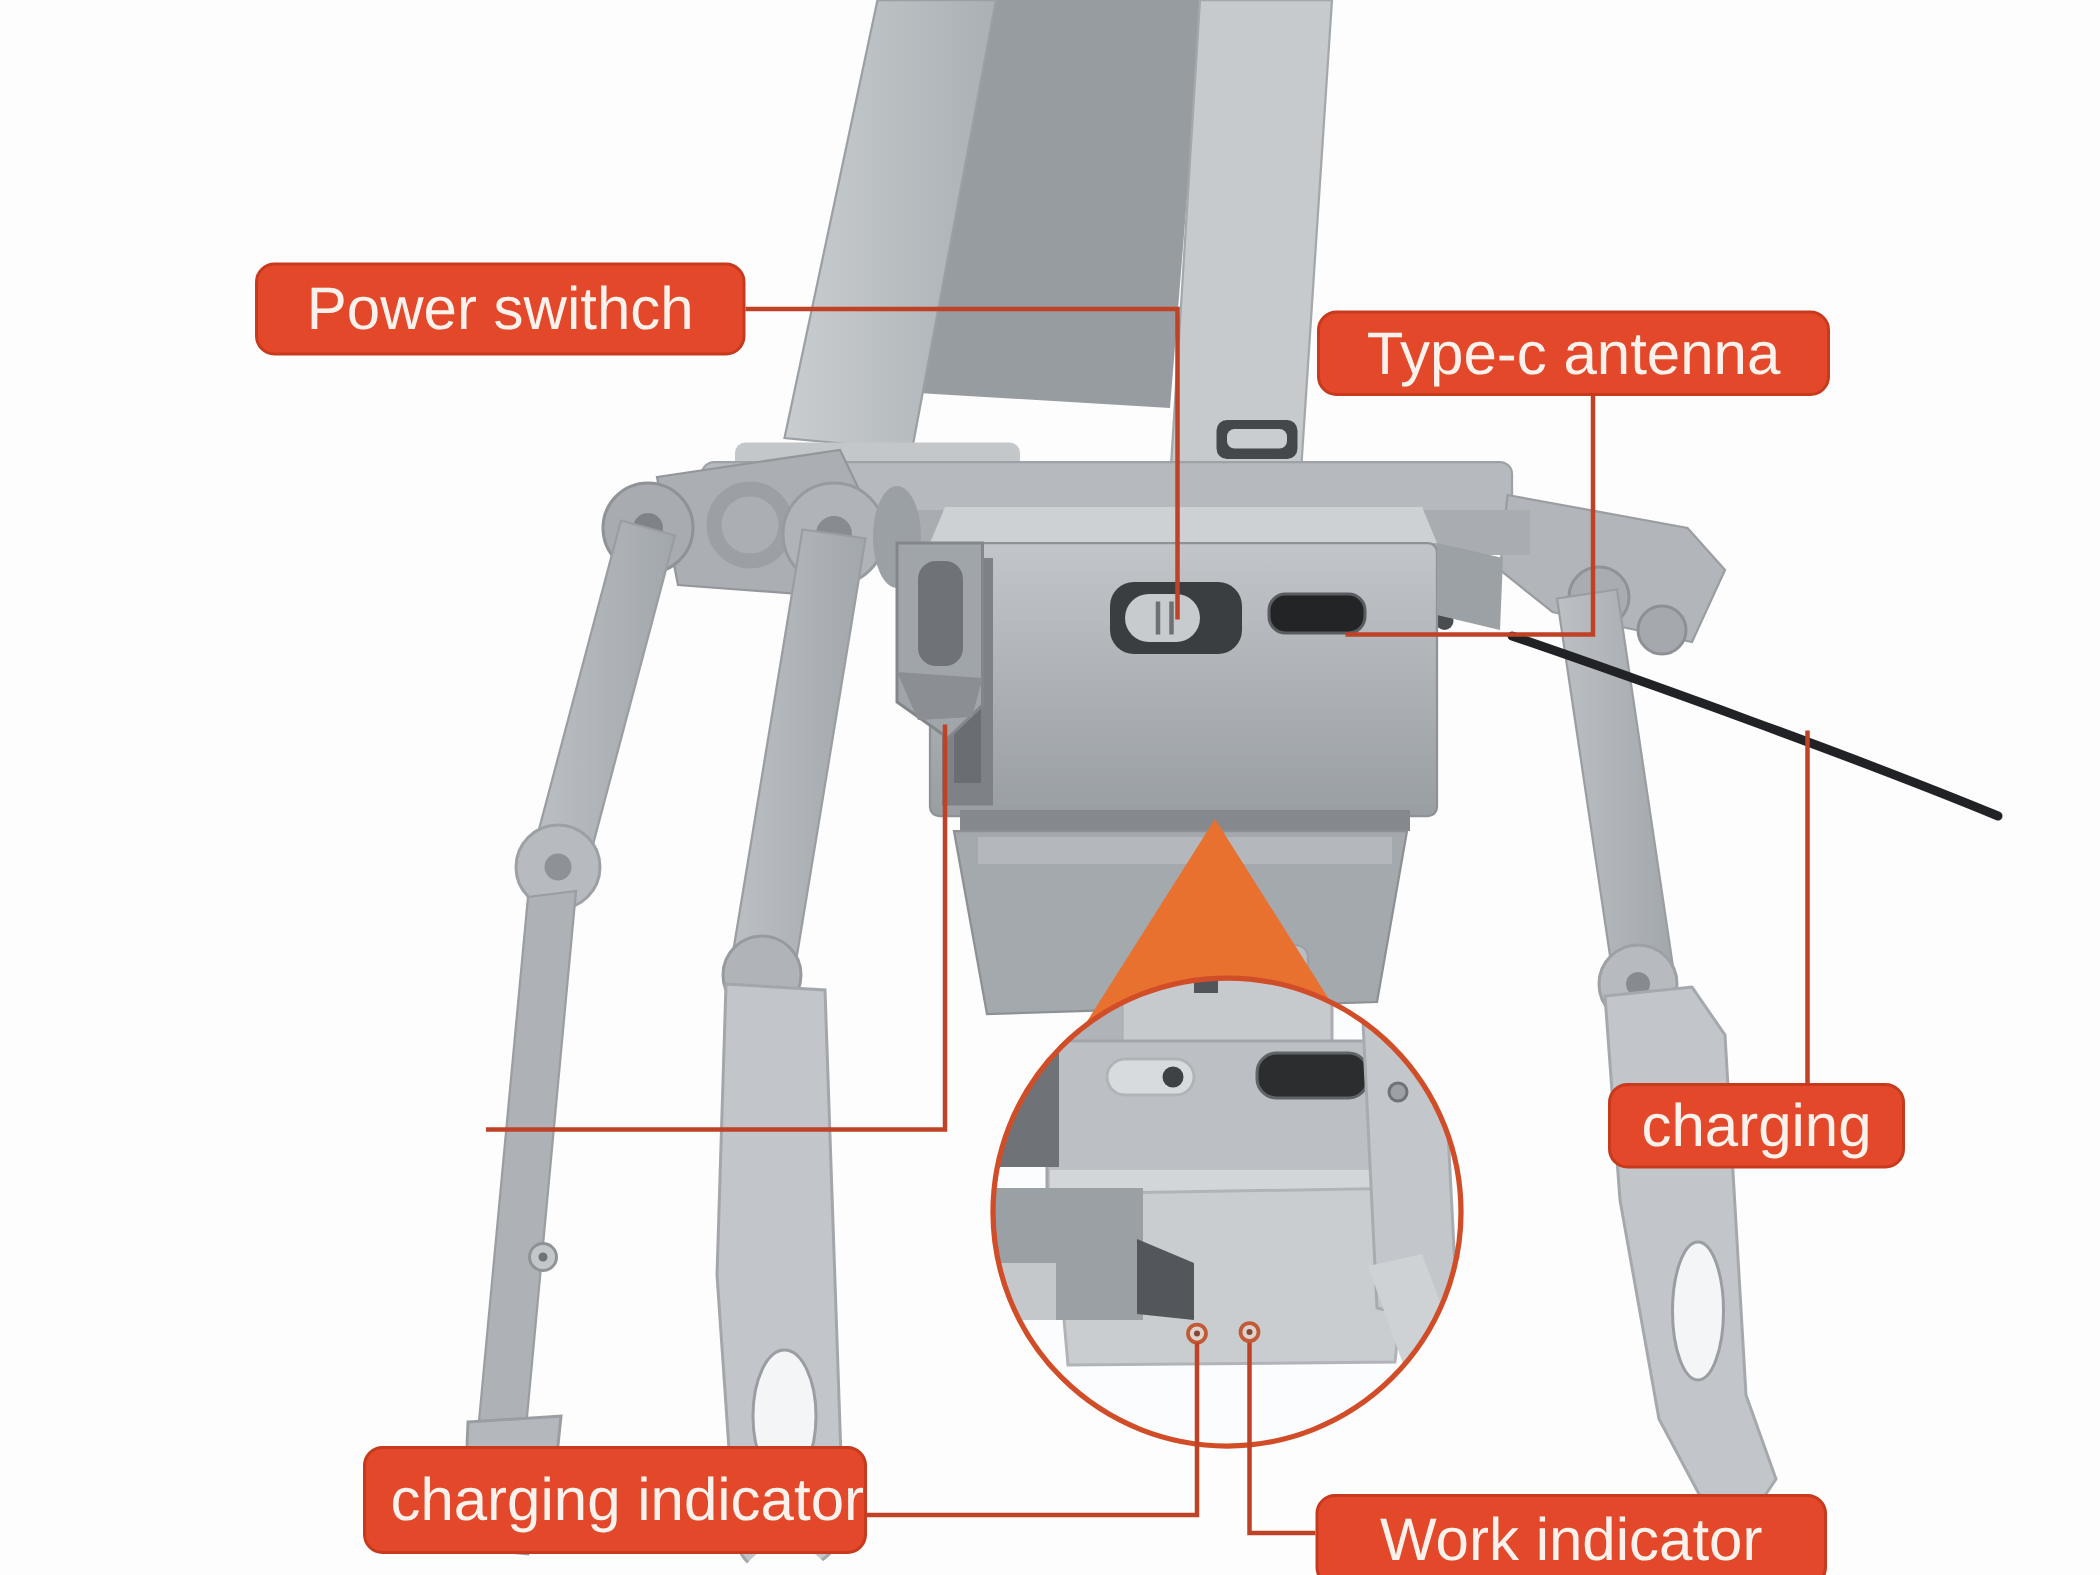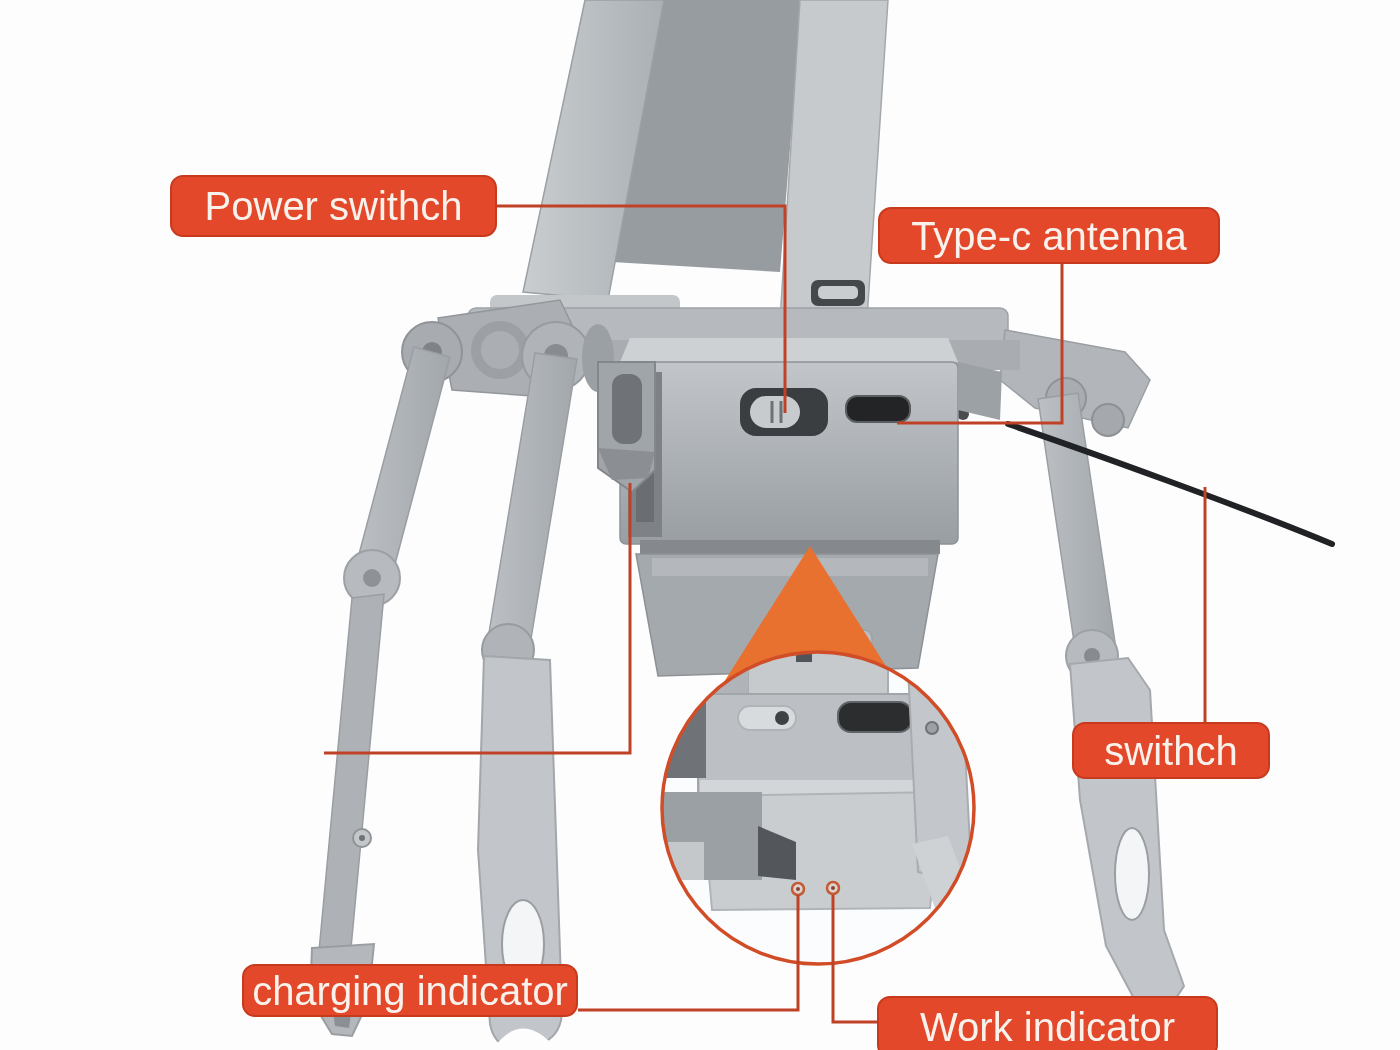--- a/index.html
+++ b/index.html
@@ -178,24 +178,24 @@
   <div class="label" style="left:170px;top:175px;width:327px;height:62px;">
     <span>Power swithch</span>
   </div>
 
   <div class="label" style="left:878px;top:207px;width:342px;height:57px;">
     <span>Type-c antenna</span>
   </div>
 
 
   <div class="label" style="left:1072px;top:722px;width:198px;height:57px;">
-    <span>swithch</span>
-  </div>
-
-  <div class="label" style="left:242px;top:964px;width:336px;height:53px;">
+    <span>charging</span>
+  </div>
+
+  <div class="label" style="left:242px;top:964px;width:336px;height:72px;justify-content:flex-end;">
     <span>charging indicator</span>
   </div>
 
   <div class="label" style="left:877px;top:996px;width:341px;height:62px;">
     <span>Work indicator</span>
   </div>
 
 </div>
 
 </body></html>

